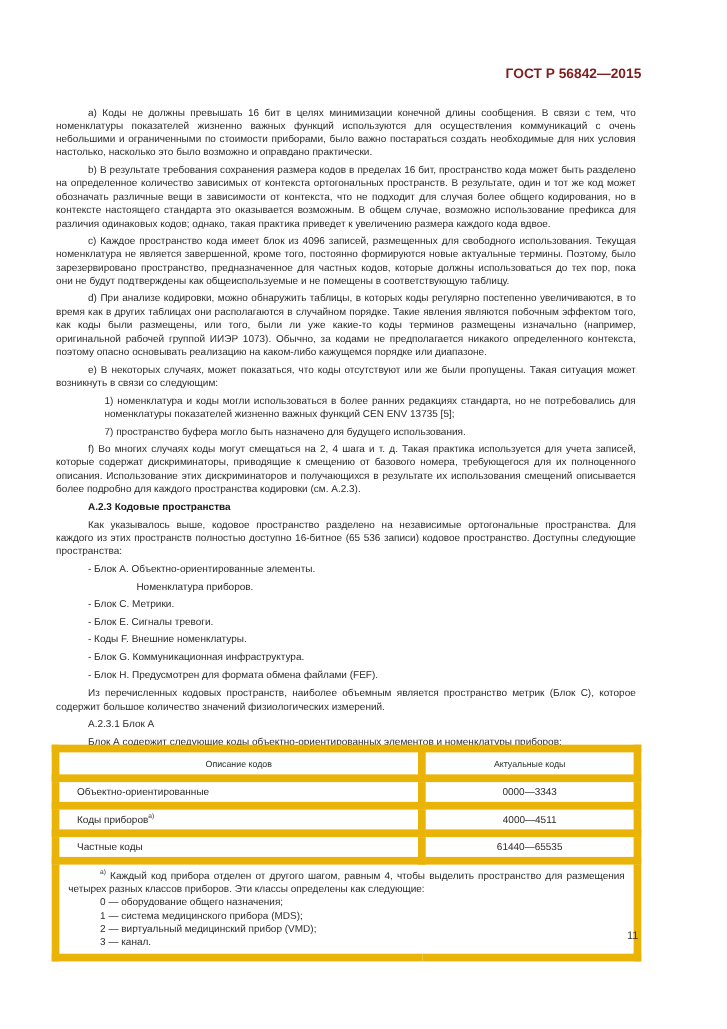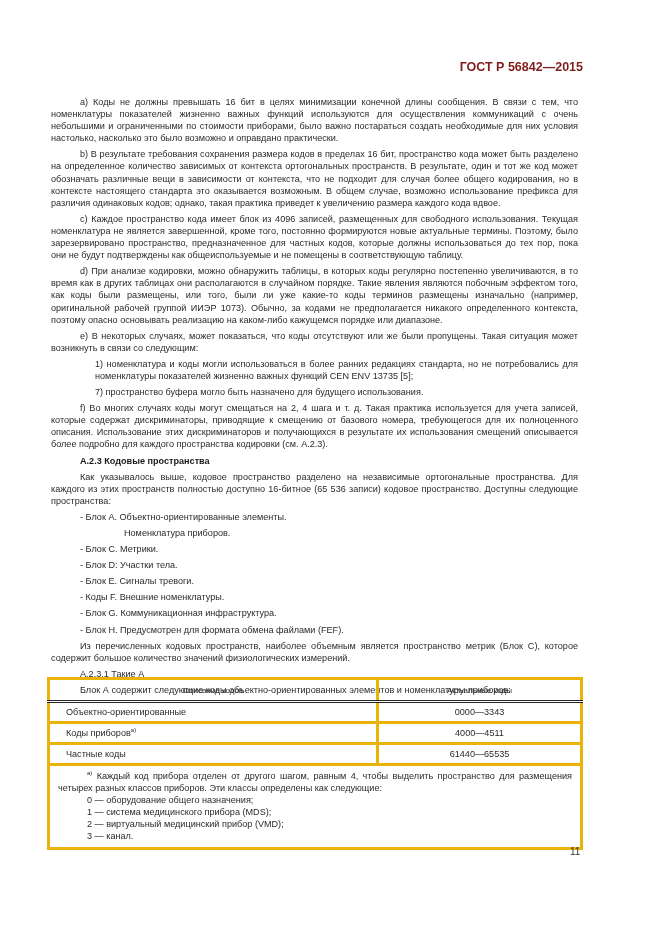--- a/index.html
+++ b/index.html
@@ -12,21 +12,21 @@
   .body p { margin: 4px; }
   .ind { text-indent: 29px; }
   .sub { padding-left: 44px; text-indent: 0; }
   .sub2 { padding-left: 44px; text-indent: 0; }
   .heading { font-weight: bold; padding-left: 29px; color: #1a1a1a; }
   .list-item { padding-left: 29px; text-align: left; }
   .list-cont { padding-left: 73px; text-align: left; }
   .plain-ind { padding-left: 29px; text-align: left; }
   table.codes { position: absolute; left: 47px; top: 677px; width: 536px;
                 border-collapse: collapse; font-size: 9.1px; color: #2a2a2a; }
-  table.codes td, table.codes th { border: 3px solid #eab308; }
+  table.codes td, table.codes th { border: 7px solid #eab308; }
   table.codes th { font-weight: normal; font-size: 8px; height: 18px; text-align: center; }
   table.codes thead tr { border-bottom: 3px double #222; }
   table.codes td { height: 18px; padding: 0 0 0 16px; }
   table.codes td.num { text-align: center; padding: 0; }
   .col1 { width: 324px; }
   sup { font-size: 6px; vertical-align: super; line-height: 0; }
   table.codes td.note { padding: 4px 8px 4px 8px; height: auto; text-align: justify; line-height: 12.1px; }
   .note .nind { text-indent: 29px; margin: 0; }
   .note .nitem { padding-left: 29px; margin: 0; }
   .page-number { position: absolute; top: 846px; left: 570px; font-size: 10px; color: #333; }
@@ -43,27 +43,26 @@
   <p class="ind">d) При анализе кодировки, можно обнаружить таблицы, в которых коды регулярно постепенно увеличиваются, в то время как в других таблицах они располагаются в случайном порядке. Такие явления являются побочным эффектом того, как коды были размещены, или того, были ли уже какие-то коды терминов размещены изначально (например, оригинальной рабочей группой ИИЭР 1073). Обычно, за кодами не предполагается никакого определенного контекста, поэтому опасно основывать реализацию на каком-либо кажущемся порядке или диапазоне.</p>
   <p class="ind">е) В некоторых случаях, может показаться, что коды отсутствуют или же были пропущены. Такая ситуация может возникнуть в связи со следующим:</p>
   <p class="sub">1) номенклатура и коды могли использоваться в более ранних редакциях стандарта, но не потребовались для номенклатуры показателей жизненно важных функций CEN ENV 13735 [5];</p>
   <p class="sub2">7) пространство буфера могло быть назначено для будущего использования.</p>
   <p class="ind">f) Во многих случаях коды могут смещаться на 2, 4 шага и т. д. Такая практика используется для учета записей, которые содержат дискриминаторы, приводящие к смещению от базового номера, требующегося для их полноценного описания. Использование этих дискриминаторов и получающихся в результате их использования смещений описывается более подробно для каждого пространства кодировки (см. А.2.3).</p>
   <p class="heading">А.2.3 Кодовые пространства</p>
   <p class="ind">Как указывалось выше, кодовое пространство разделено на независимые ортогональные пространства. Для каждого из этих пространств полностью доступно 16-битное (65 536 записи) кодовое пространство. Доступны следующие пространства:</p>
   <p class="list-item">- Блок А. Объектно-ориентированные элементы.</p>
   <p class="list-cont">Номенклатура приборов.</p>
   <p class="list-item">- Блок С. Метрики.</p>
-  <p class="list-item">- Блок D: Участки тела.</p>
   <p class="list-item">- Блок Е. Сигналы тревоги.</p>
   <p class="list-item">- Коды F. Внешние номенклатуры.</p>
   <p class="list-item">- Блок G. Коммуникационная инфраструктура.</p>
   <p class="list-item">- Блок Н. Предусмотрен для формата обмена файлами (FEF).</p>
   <p class="ind">Из перечисленных кодовых пространств, наиболее объемным является пространство метрик (Блок С), которое содержит большое количество значений физиологических измерений.</p>
-  <p class="plain-ind">А.2.3.1  Такие А</p>
+  <p class="plain-ind">А.2.3.1  Блок А</p>
   <p class="plain-ind">Блок А содержит следующие коды объектно-ориентированных элементов и номенклатуры приборов:</p>
 </div>
 
 <table class="codes">
   <thead>
     <tr>
       <th class="col1">Описание кодов</th>
       <th>Актуальные коды</th>
     </tr>
   </thead>

